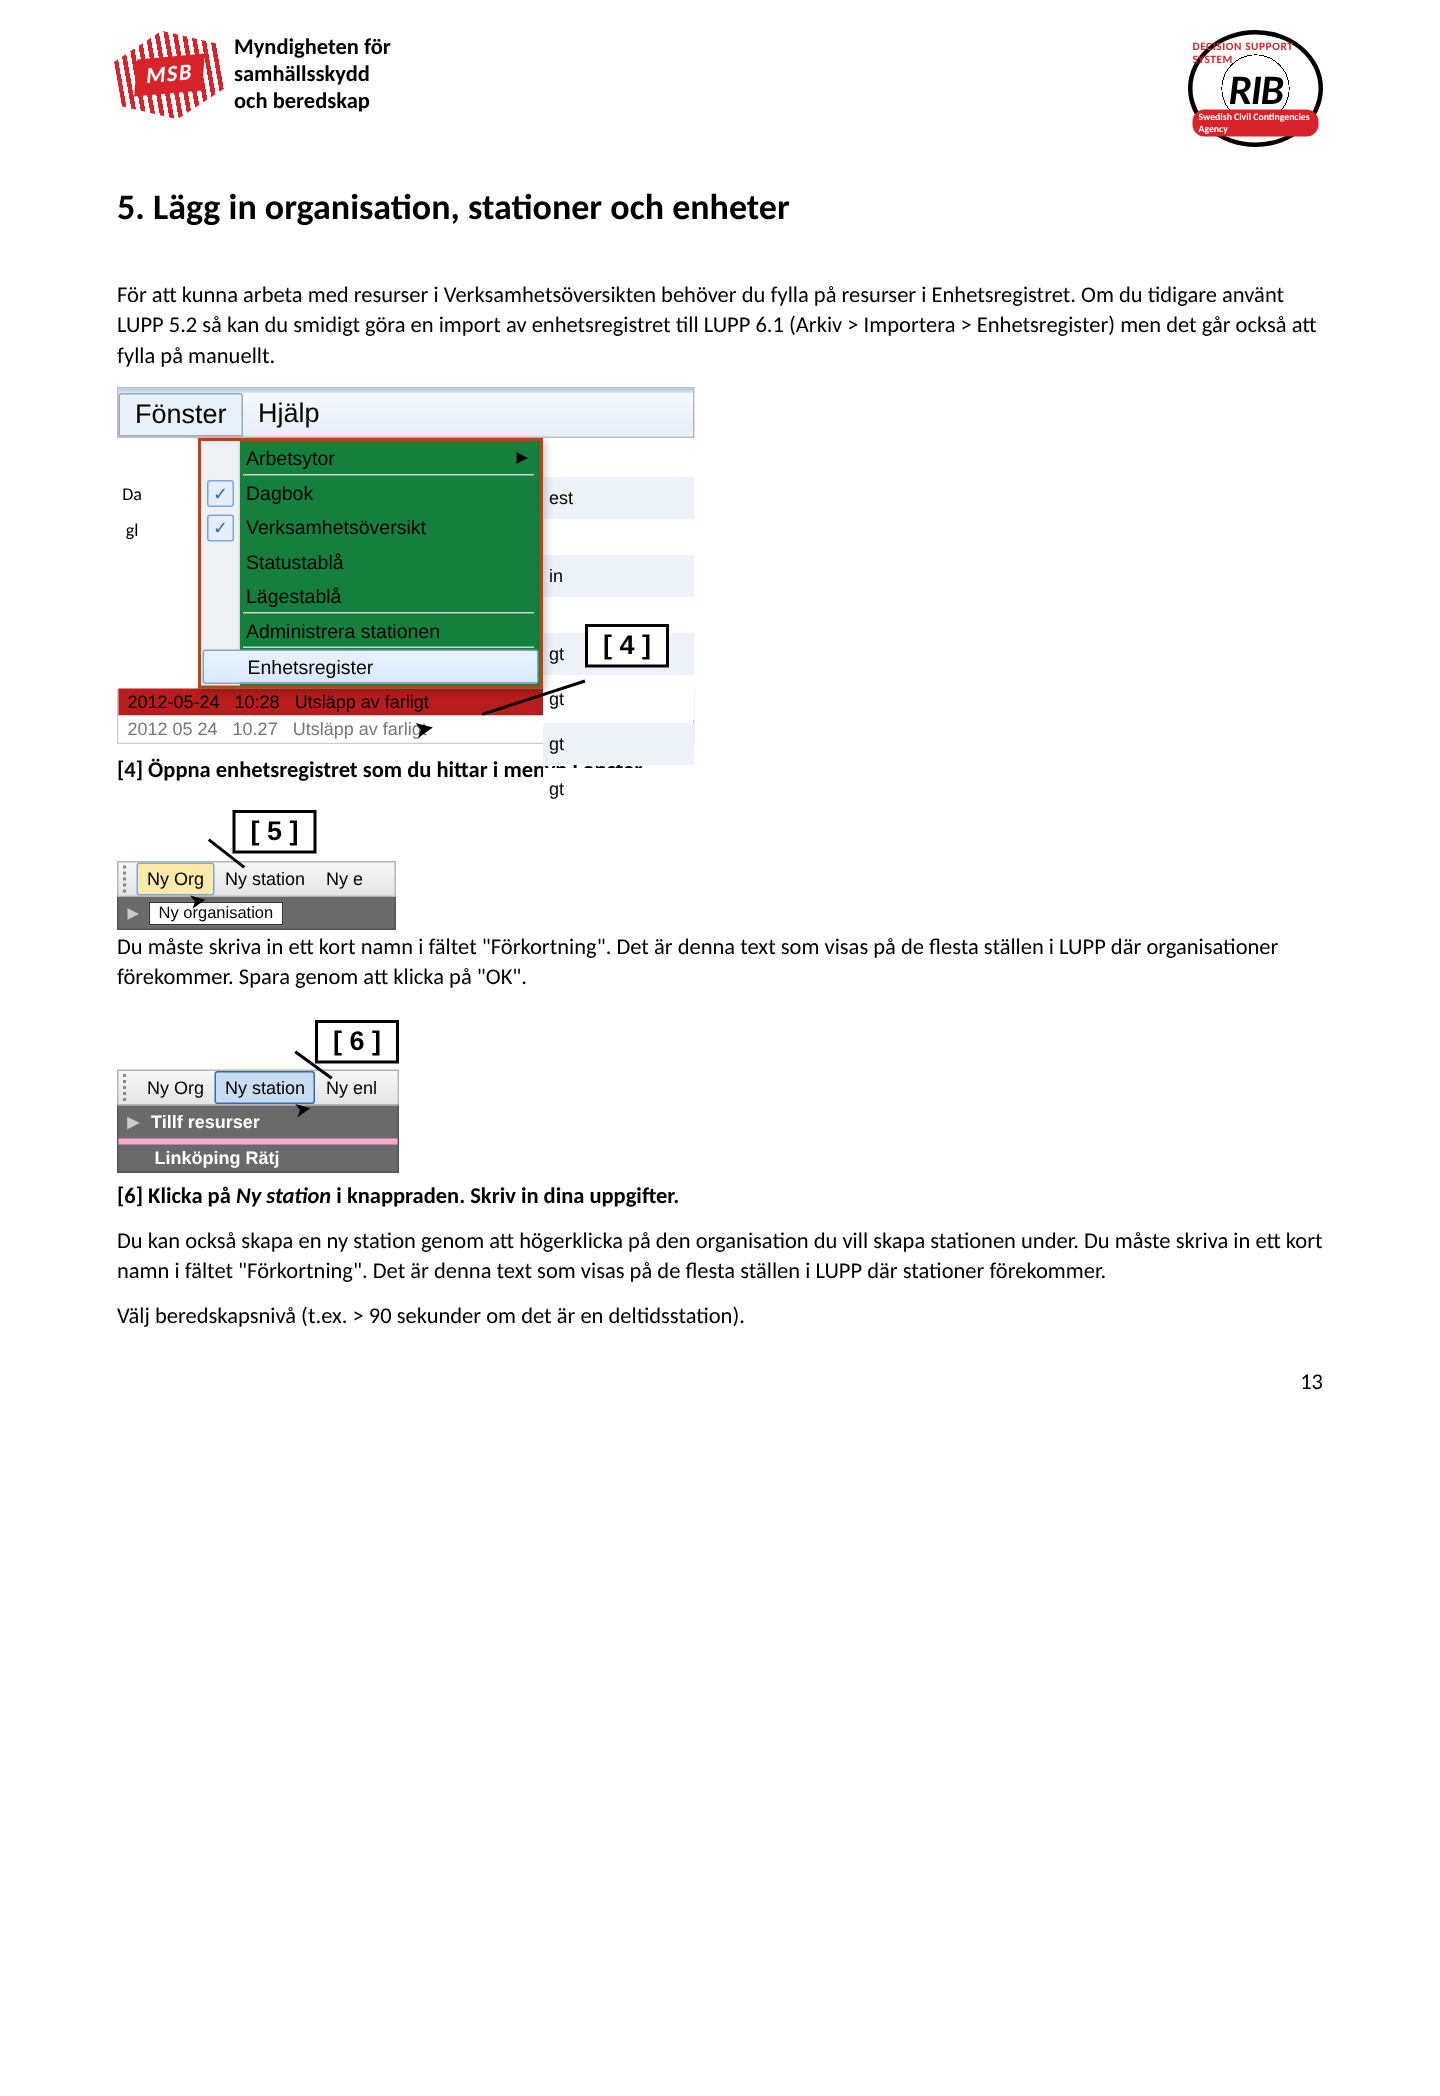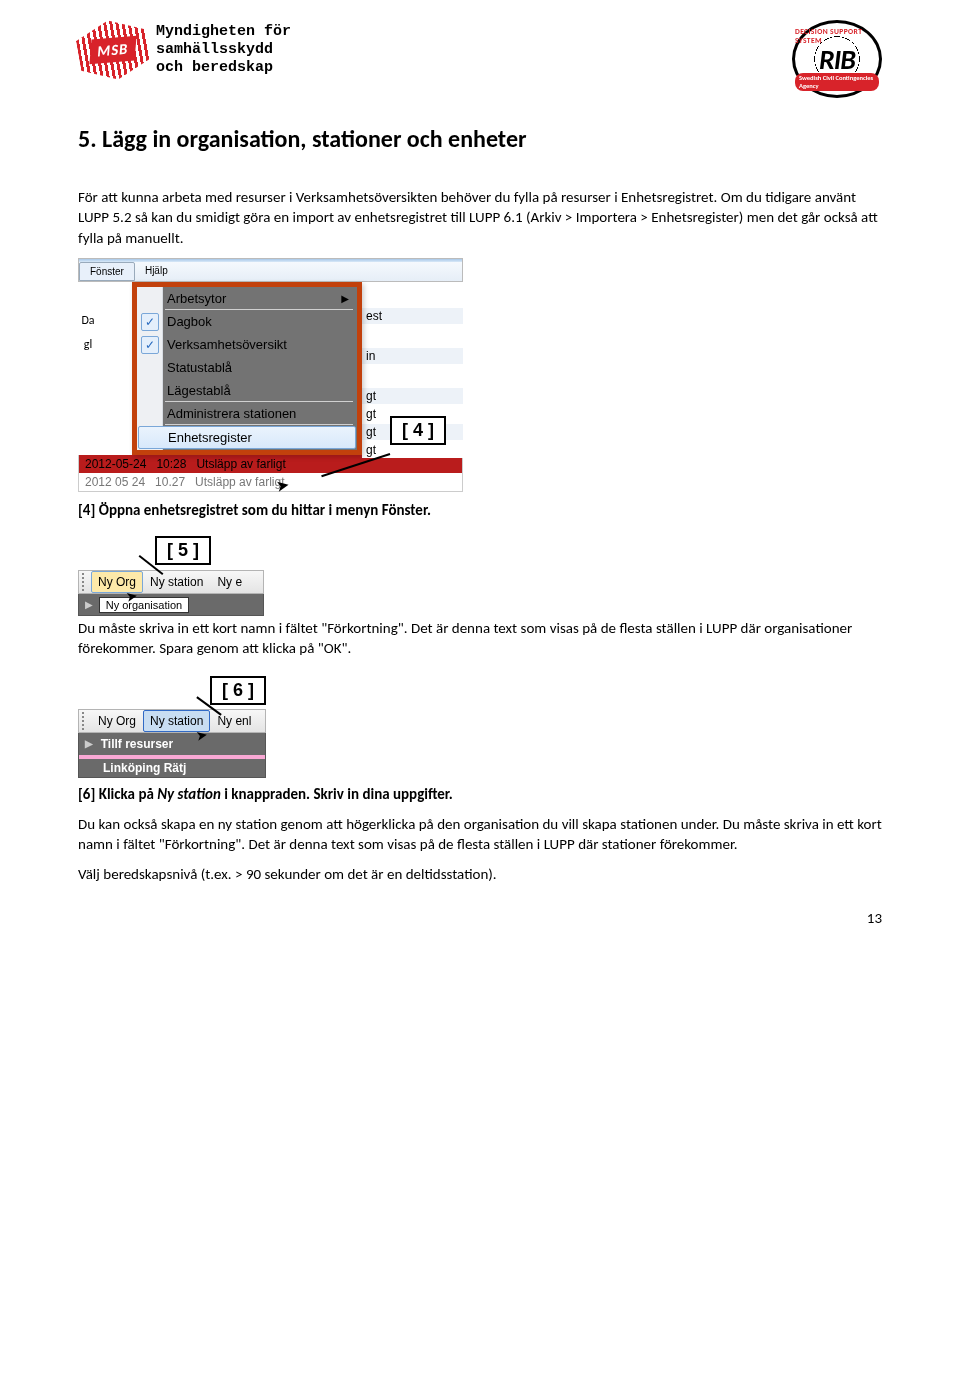--- a/index.html
+++ b/index.html
@@ -35,21 +35,21 @@
     clip-path: polygon(50% 0, 100% 25%, 100% 75%, 50% 100%, 0 75%, 0 25%);
   }
   .msb-center {
     position: absolute; left: 12px; top: 18px; width: 46px; height: 24px;
     background: #d8232a; color: #fff; font-weight: bold;
     font-size: 15px; display:flex; align-items:center; justify-content:center;
     transform: skewX(-10deg) rotate(5deg);
     letter-spacing: 1px;
   }
   .msb-text { font-weight: bold; font-size: 15px; line-height: 1.2; }
-  .msb-text span { display:block;font-family:Liberation Mono, monospace; }
+  .msb-text span { display:block; }
   .rib-logo {
     width: 90px; height: 78px; position: relative;
     display:flex; align-items:center; justify-content:center;
     background: radial-gradient(circle at 50% 50%, #fff 0 40%, #000 40% 41%, transparent 41%);
     border: 3px solid #000; border-radius: 50%;
   }
   .rib-arc-top {
     position:absolute; top:4px; font-size:7.5px; font-weight:bold; color:#d8232a;
     letter-spacing:0.4px;
   }
@@ -81,30 +81,30 @@
   
   .shot1 {
     position: relative;
     width: 385px;
     margin: 8px 0 8px 0;
   }
   .shot-top { border:1px solid #bbb; border-bottom:none; height:4px; background:linear-gradient(to bottom,#a8c8e8,#d8e8f8);}
   .menubar1 {
     display:flex; background: linear-gradient(#f5f9fd,#e6eef7);
     border:1px solid #bbb; border-top:none;
-    font-family: 'Segoe UI', Tahoma, sans-serif; font-size:10px;
+    font-family: 'Segoe UI', Tahoma, sans-serif; font-size:18px;
   }
   .menubar1 .mitem { padding: 3px 10px; border-right:1px solid transparent;}
   .menubar1 .mitem.active { border:1px solid #9ab; background:#e8f0fa; border-radius:2px 2px 0 0;}
   .dropdown1 {
     position: relative;
     margin-left: 54px;
     width: 230px;
-    background: #737373;
-    border: 5px solid #c2410c;
+    background: #15803d;
+    border: 2px solid #c2410c;
     font-family: 'Segoe UI', Tahoma, sans-serif;
     font-size: 13px;
     box-shadow: 2px 2px 5px rgba(0,0,0,0.2);
   }
   .dropdown1 .dd-row {
     display:flex; align-items:center;
     padding: 4px 8px 4px 30px;
     position: relative;
   }
   .dropdown1 .dd-row.sep-after::after {
@@ -122,21 +122,21 @@
     margin:1px; padding:3px 7px 3px 29px;
   }
   .dropdown1-left-strip {
     position:absolute; left:0; top:0; bottom:0; width:26px;
     background:#eef0f3; border-right:1px solid #d8dce2;
   }
   .bg-rows1 {
     position:absolute; left:284px; top:26px; width:101px;
     font-family: 'Segoe UI', Tahoma, sans-serif; font-size:12px;
   }
-  .bg-rows1 .bgrow { height:16px; display:flex; align-items:center; padding-left:4px; background:#edf2f8; margin-bottom:2px;}
+  .bg-rows1 .bgrow { height:28px; display:flex; align-items:center; padding-left:4px; background:#edf2f8; margin-bottom:2px;}
   .bg-rows1 .bgrow.alt { background:#fff;}
   .below-menu {
     font-family:'Segoe UI', Tahoma, sans-serif; font-size:12px;
     border:1px solid #ccc; border-top:none;
   }
   .below-menu .brow { display:flex; gap:10px; padding:2px 6px; background:#b91c1c;}
   .below-menu .brow.alt { background:#fff;}
   .shot1-left-strip {
     position:absolute; left:0; top:26px; bottom:0; width:20px;
     display:flex; flex-direction:column;

